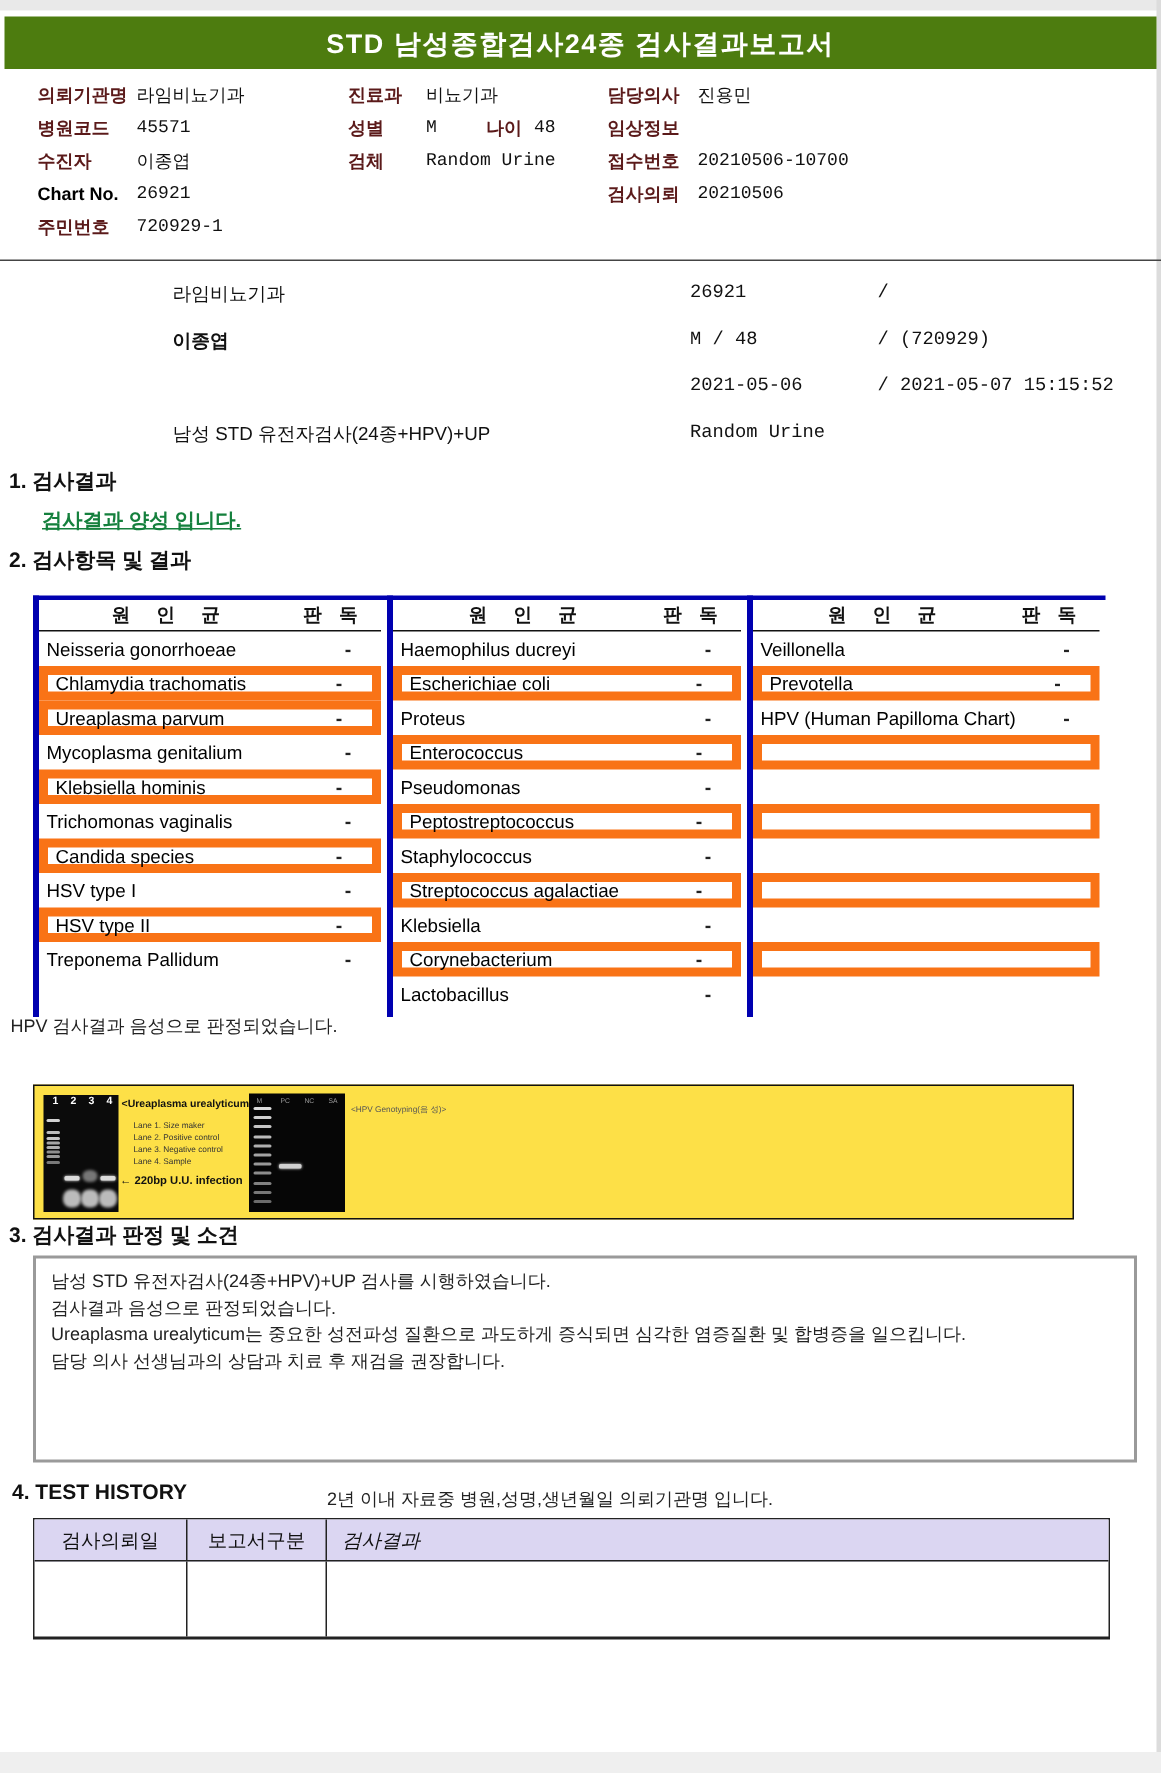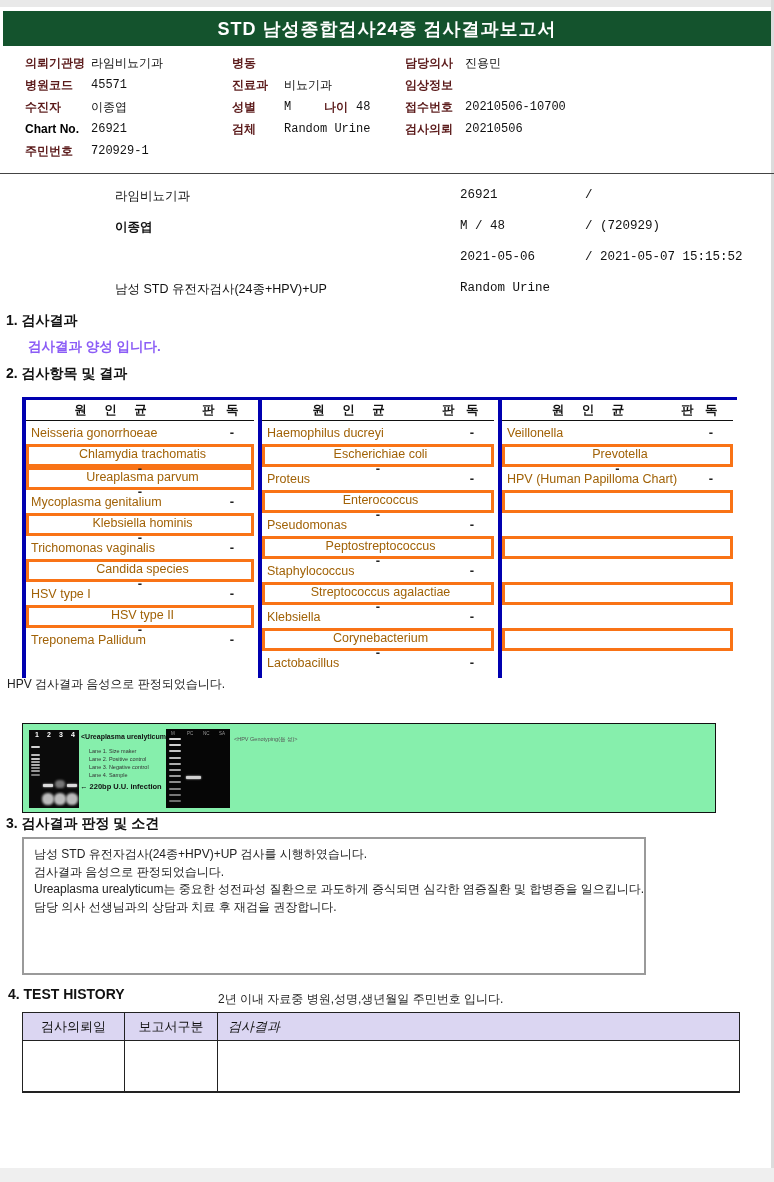--- a/index.html
+++ b/index.html
@@ -5,21 +5,21 @@
   html,body{margin:0;padding:0;background:#fff;}
   #page{position:relative;width:774px;height:1182px;background:#fff;overflow:hidden;
         font-family:"Liberation Sans","DejaVu Sans",sans-serif;color:#111;}
   .abs{position:absolute;}
   .mono{font-family:Liberation Mono, monospace;}
   
   #top-strip{left:0;top:0;width:774px;height:7px;background:#e9e9e9;}
   #bottom-strip{left:0;top:1168px;width:774px;height:14px;background:#efefef;}
   #right-edge{right:0;top:0;width:3px;height:1182px;background:#dcdcdc;}
   
-  #title-bar{left:3px;top:11px;width:768px;height:35px;background:#14532d;color:#fff;
+  #title-bar{left:3px;top:11px;width:768px;height:35px;background:#4d7c0f;color:#fff;
              display:flex;align-items:center;justify-content:center;font-size:18px;font-weight:bold;letter-spacing:1px;}
   
   .fcol{position:absolute;top:52px;}
   #fcol-left{left:25px;width:205px;}
   #fcol-mid{left:232px;width:170px;}
   #fcol-right{left:405px;width:330px;}
   .frow{height:22px;display:flex;align-items:center;font-size:12px;white-space:nowrap;}
   .flabel{font-weight:bold;color:#5b1a1a;display:inline-block;}
   #fcol-left .flabel{width:66px;}
   #fcol-mid .flabel{width:52px;}
@@ -27,49 +27,49 @@
   .flabel.latin{color:#000;}
   .fvalue{color:#111;font-size:12px;}
   .fvalue.w38{display:inline-block;width:40px;}
   
   #hr1{left:0;top:173px;width:774px;height:1px;background:#444;}
   
   .sum{font-size:12.5px;white-space:nowrap;}
   .sum.bold{font-weight:bold;}
   
   .sec-h{font-size:14px;font-weight:bold;color:#111;white-space:nowrap;}
-  #result-line{left:28px;top:338px;font-size:13.5px;font-weight:bold;color:#8b5cf6;white-space:nowrap;}
+  #result-line{left:28px;top:338px;font-size:13.5px;font-weight:bold;color:#15803d;white-space:nowrap;text-decoration:underline;}
   
   #ptable{left:22px;top:397px;width:715px;height:281px;}
   #ptable .topbar{position:absolute;left:0;top:0;width:715px;height:3px;background:#0000b0;}
   #ptable .vdiv{position:absolute;top:0;width:4px;height:281px;background:#0000b0;}
   .pcol{position:absolute;top:3px;}
   .phead{height:20px;display:flex;align-items:center;border-bottom:1px solid #111;width:calc(100% - 4px);}
   .phead .hname{flex:1;text-align:center;font-weight:bold;font-size:12.5px;letter-spacing:7px;}
   .phead .hres{width:52px;font-weight:bold;font-size:12.5px;letter-spacing:4px;}
   .prow{height:23px;display:flex;align-items:center;width:calc(100% - 4px);box-sizing:border-box;}
-  .prow.boxed{border:3px solid #f97316;flex-direction:column;}
-  .prow .rname{flex:1;padding-left:5px;font-size:12.5px;white-space:nowrap;color:#a16207;}
+  .prow.boxed{border:6px solid #f97316;}
+  .prow .rname{flex:1;padding-left:5px;font-size:12.5px;white-space:nowrap;color:#000000;}
   .prow .rres{width:44px;text-align:center;font-weight:bold;font-size:13px;color:#222;}
   .prow.hl .rname,.prow.hl .rres{color:#e8000d;}
   #hpv-note{left:7px;top:676px;font-size:12px;color:#222;white-space:nowrap;}
   
-  #gel-box{left:22px;top:723px;width:692px;height:88px;border:1px solid #111;background:#86efac;}
+  #gel-box{left:22px;top:723px;width:692px;height:88px;border:1px solid #111;background:#fde047;}
   #gel1{position:absolute;left:6px;top:6px;width:50px;height:78px;background:#0b0b0b;}
   #gel1 .lnum{position:absolute;top:1px;width:10px;text-align:center;color:#fff;font-weight:bold;font-size:7px;}
   .band{position:absolute;background:#e8e8e8;border-radius:1px;}
   .glow{position:absolute;background:#cfcfcf;border-radius:45%;filter:blur(1.2px);}
   #gel1-title{position:absolute;left:58px;top:9px;font-size:7px;font-weight:bold;white-space:nowrap;}
   .lane-note{position:absolute;left:66px;font-size:5.5px;color:#333;white-space:nowrap;}
   #band-note{position:absolute;left:57px;top:58px;font-size:7.5px;font-weight:bold;white-space:nowrap;}
   #gel2{position:absolute;left:143px;top:5px;width:64px;height:79px;background:#060606;}
   #gel2 .lnum2{position:absolute;top:2px;font-size:4.5px;color:#999;}
   #gel2-title{position:absolute;left:211px;top:12px;font-size:5.5px;color:#555;white-space:nowrap;}
   
-  #opinion-box{left:22px;top:837px;width:624px;height:138px;border:2px solid #9a9a9a;box-sizing:border-box;padding:7px 10px;}
+  #opinion-box{left:22px;top:837px;width:736px;height:138px;border:2px solid #9a9a9a;box-sizing:border-box;padding:7px 10px;}
   .op-line{font-size:12px;line-height:17.5px;color:#222;white-space:nowrap;}
   
   #history-note{left:218px;top:991px;font-size:12px;color:#222;white-space:nowrap;}
   #htable{left:22px;top:1012px;width:718px;height:81px;border:1px solid #222;border-bottom:2px solid #222;box-sizing:border-box;}
   #htable .hhead{display:flex;height:28px;background:#dbd6f2;border-bottom:1px solid #222;box-sizing:border-box;}
   #htable .hcell{display:flex;align-items:center;justify-content:center;font-size:13px;color:#111;box-sizing:border-box;}
   #htable .hc1{width:102px;border-right:1px solid #222;}
   #htable .hc2{width:93px;border-right:1px solid #222;}
   #htable .hc3{flex:1;justify-content:flex-start;padding-left:10px;font-style:italic;}
   #htable .hbody{display:flex;height:50px;}
@@ -104,24 +104,20 @@
       <div class="frow">
         <span class="flabel latin">Chart No.</span>
         <span class="fvalue mono">26921</span>
       </div>
       <div class="frow">
         <span class="flabel">주민번호</span>
         <span class="fvalue mono">720929-1</span>
       </div>
     </div>
   <div class="fcol" id="fcol-mid">
-      <div class="frow">
-        <span class="flabel">병동</span>
-        <span class="fvalue"></span>
-      </div>
       <div class="frow">
         <span class="flabel">진료과</span>
         <span class="fvalue">비뇨기과</span>
       </div>
       <div class="frow">
         <span class="flabel">성별</span>
         <span class="fvalue mono w38">M</span>
         <span class="flabel" style="width: auto; margin-right: 8px;">나이</span>
         <span class="fvalue mono">48</span>
       </div>
@@ -372,21 +368,21 @@
 
   <div class="abs sec-h" style="left:6px;top:815px;">3. 검사결과 판정 및 소견</div>
   <div class="abs" id="opinion-box">
       <div class="op-line">남성 STD 유전자검사(24종+HPV)+UP 검사를 시행하였습니다.</div>
       <div class="op-line">검사결과 음성으로 판정되었습니다.</div>
       <div class="op-line">Ureaplasma urealyticum는 중요한 성전파성 질환으로 과도하게 증식되면 심각한 염증질환 및 합병증을 일으킵니다.</div>
       <div class="op-line">담당 의사 선생님과의 상담과 치료 후 재검을 권장합니다.</div>
     </div>
 
   <div class="abs sec-h" style="left:8px;top:986px;">4. TEST HISTORY</div>
-  <div class="abs" id="history-note">2년 이내 자료중 병원,성명,생년월일 주민번호 입니다.</div>
+  <div class="abs" id="history-note">2년 이내 자료중 병원,성명,생년월일 의뢰기관명 입니다.</div>
   <div class="abs" id="htable">
     <div class="hhead">
       <div class="hcell hc1">검사의뢰일</div>
       <div class="hcell hc2">보고서구분</div>
       <div class="hcell hc3">검사결과</div>
     </div>
     <div class="hbody">
       <div class="bc1"></div>
       <div class="bc2"></div>
       <div class="bc3"></div>

